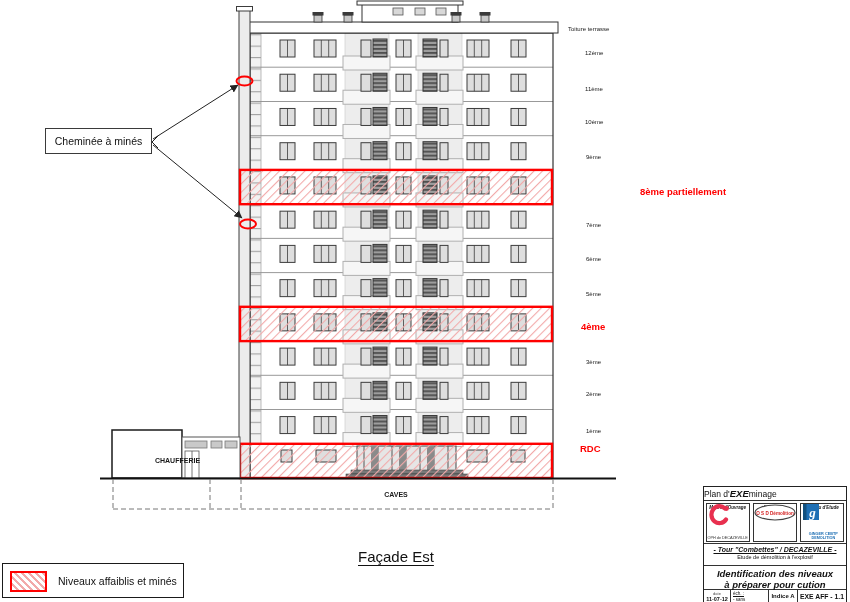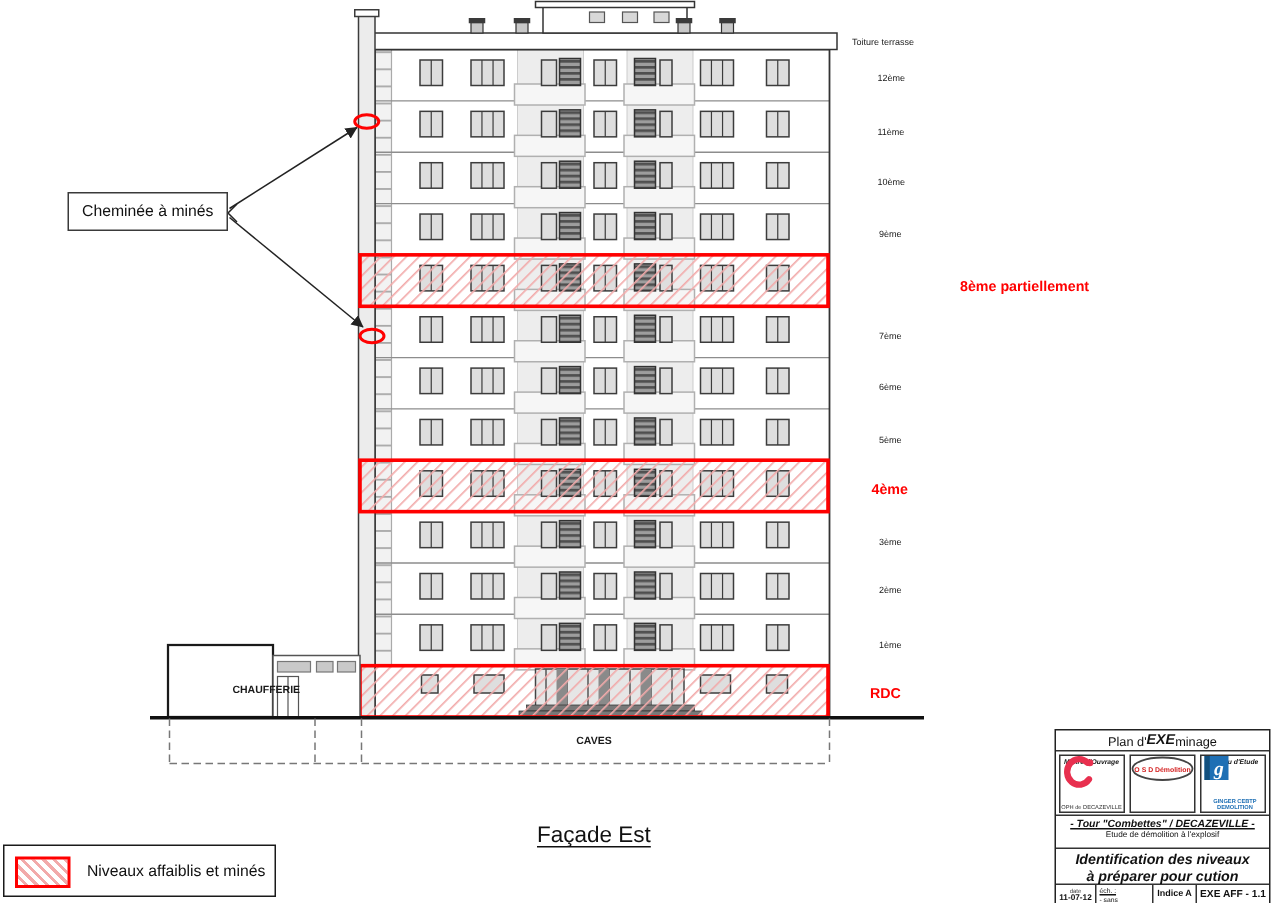--- a/index.html
+++ b/index.html
@@ -14,21 +14,21 @@
             background:#fff;display:flex;align-items:center;justify-content:center;font-size:10.5px;}
   .bldg-lbl{font-weight:bold;font-size:7px;color:#1a1a1a;text-align:center;}
   .fig-title{font-size:15px;color:#111;text-decoration:underline;text-underline-offset:3px;}
   
   .legend{position:absolute;left:2px;top:563px;width:180px;height:33px;border:1.5px solid #1a1a1a;background:#fff;}
   .legend-swatch{position:absolute;left:7px;top:7px;width:33px;height:17px;border:2px solid #ff0000;
                  background:repeating-linear-gradient(45deg,#ffffff 0 3px,#f2aaaa 3px 5px);}
   .legend-text{position:absolute;left:55px;top:0;height:100%;display:flex;align-items:center;font-size:10.5px;}
   
   .tblock{position:absolute;left:703px;top:486px;width:142px;background:#fff;border:1.5px solid #222;font-size:8px;}
-  .tb-header{height:13px;border-bottom:1px solid #333;display:flex;align-items:center;justify-content:center;font-size:8.5px;}
+  .tb-header{height:13px;border-bottom:1px solid #333;display:flex;align-items:center;font-size:8.5px;}
   .tb-header i{font-size:9.5px;}
   .tb-logos{height:42px;display:flex;}
   .tb-cell{flex:1;border:1px solid #333;margin:1.5px;position:relative;overflow:hidden;}
   .tb-role{font-size:4.5px;font-weight:bold;font-style:italic;text-align:center;margin-top:1px;}
   .tb-logoart{display:flex;justify-content:center;align-items:center;margin-top:1px;}
   .tb-org{position:absolute;left:1px;bottom:1px;font-size:3.8px;color:#333;}
   .tb-org-blue{width:100%;text-align:center;color:#1e6fb4;font-weight:bold;line-height:4px;}
   .tb-project{border-top:1px solid #333;height:22px;text-align:center;padding-top:2px;box-sizing:border-box;}
   .tb-project .l1{font-size:7px;font-weight:bold;font-style:italic;text-decoration:underline;}
   .tb-project .l2{font-size:5.5px;margin-top:1px;}
@@ -215,21 +215,21 @@
   <span class="ov lvl" style="left:585px;top:119px;">10ème</span>
   <span class="ov lvl" style="left:586px;top:154px;">9ème</span>
   <span class="ov lvl-red" style="left:640px;top:186px;">8ème partiellement</span>
   <span class="ov lvl" style="left:586px;top:222px;">7ème</span>
   <span class="ov lvl" style="left:586px;top:256px;">6ème</span>
   <span class="ov lvl" style="left:586px;top:291px;">5ème</span>
   <span class="ov lvl-red" style="left:581px;top:321px;">4ème</span>
   <span class="ov lvl" style="left:586px;top:359px;">3ème</span>
   <span class="ov lvl" style="left:586px;top:391px;">2ème</span>
   <span class="ov lvl" style="left:586px;top:428px;">1ème</span>
-  <span class="ov lvl-red" style="left:580px;top:457px;">RDC</span>
+  <span class="ov lvl-red" style="left:580px;top:443px;">RDC</span>
 
   <div class="note-box">
     <span>Cheminée à minés</span>
   </div>
 
   <div class="ov bldg-lbl" style="left:140px;top:457px;width:75px;">CHAUFFERIE</div>
   <div class="ov bldg-lbl" style="left:376px;top:491px;width:40px;">CAVES</div>
 
   <div class="ov fig-title" style="left:358px;top:548px;">Façade Est</div>
 

